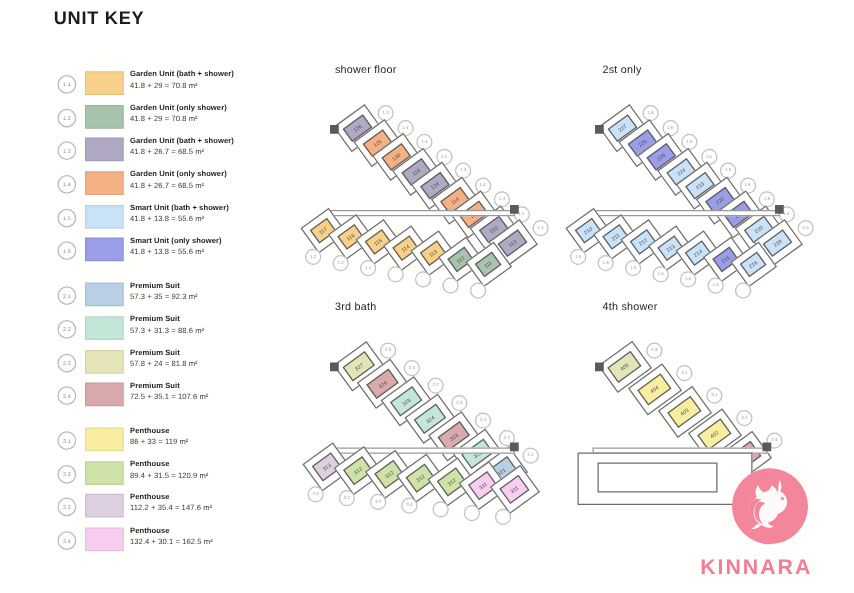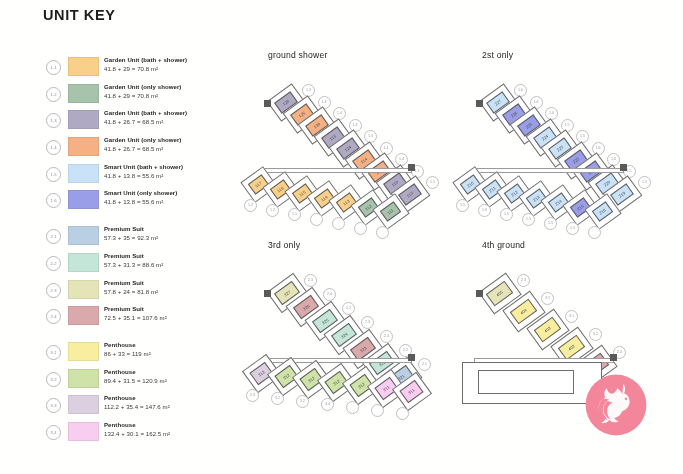--- a/index.html
+++ b/index.html
@@ -165,21 +165,21 @@
       </div>
       <div class="legend-row">
         <div class="lg-code">3.4</div>
         <div class="lg-swatch" style="background:#F8CDF0"></div>
         <div class="lg-name">Penthouse</div>
         <div class="lg-area">132.4 + 30.1 = 162.5 m²</div>
       </div>
     </div>
 
   <div class="floor" id="floor-ground" style="left:240px;top:50px;width:190px;height:180px;">
-    <div class="floor-title" style="left:28px;top:0px;">ground shower</div>
+    <div class="floor-title" style="left:28px;top:0px;">shower floor</div>
   <div class="shell" style="left: 31px; top: 40px; width: 31px; height: 25px; transform: rotate(-36deg);"></div>
       <div class="unit" style="left: 36px; top: 46px; width: 20px; height: 13px; background: rgb(175, 169, 196); transform: rotate(-36deg);">
         <span>126</span>
       </div>
       <div class="marker" style="left: 62px; top: 34px;">1.3</div>
       <div class="shell" style="left: 46.5px; top: 51.5px; width: 31px; height: 25px; transform: rotate(-36deg);"></div>
       <div class="unit" style="left: 51.5px; top: 57.5px; width: 20px; height: 13px; background: rgb(245, 177, 131); transform: rotate(-36deg);">
         <span>125</span>
       </div>
       <div class="marker" style="left: 77.5px; top: 45.5px;">1.4</div>
@@ -339,21 +339,21 @@
       </div>
       <div class="marker" style="left: 114px; top: 171.5px;">1.5</div>
       <div class="shell" style="left: 137px; top: 149px; width: 28px; height: 25px; transform: rotate(-36deg);"></div>
       <div class="unit" style="left: 142px; top: 155px; width: 17px; height: 13px; background: rgb(201, 226, 248); transform: rotate(-36deg);">
         <span>216</span>
       </div>
       <div class="marker" style="left: 136px; top: 176px;"></div>
     </div>
 
   <div class="floor" id="floor-third" style="left:240px;top:240px;width:200px;height:180px;">
-    <div class="floor-title" style="left:28px;top:0px;">3rd only</div>
+    <div class="floor-title" style="left:28px;top:0px;">3rd bath</div>
   <div class="shell" style="left: 31px; top: 40px; width: 33px; height: 26px; transform: rotate(-36deg);"></div>
       <div class="unit" style="left: 36px; top: 46px; width: 22px; height: 14px; background: rgb(229, 227, 184); transform: rotate(-36deg);">
         <span>327</span>
       </div>
       <div class="marker" style="left: 64px; top: 34px;">2.3</div>
       <div class="shell" style="left: 50px; top: 54px; width: 33px; height: 26px; transform: rotate(-36deg);"></div>
       <div class="unit" style="left: 55px; top: 60px; width: 22px; height: 14px; background: rgb(217, 169, 171); transform: rotate(-36deg);">
         <span>326</span>
       </div>
       <div class="marker" style="left: 83px; top: 48px;">2.4</div>
@@ -416,21 +416,21 @@
       </div>
       <div class="marker" style="left: 131px; top: 164px;"></div>
       <div class="shell" style="left: 157px; top: 138px; width: 30px; height: 27px; transform: rotate(-36deg);"></div>
       <div class="unit" style="left: 162px; top: 144px; width: 19px; height: 15px; background: rgb(248, 205, 240); transform: rotate(-36deg);">
         <span>311</span>
       </div>
       <div class="marker" style="left: 156px; top: 167px;"></div>
     </div>
 
   <div class="floor" id="floor-fourth" style="left:452px;top:240px;width:210px;height:180px;">
-    <div class="floor-title" style="left:30px;top:0px;">4th ground</div>
+    <div class="floor-title" style="left:30px;top:0px;">4th shower</div>
   <div class="shell" style="left: 31px; top: 40px; width: 34px; height: 27px; transform: rotate(-36deg);"></div>
       <div class="unit" style="left: 36px; top: 46px; width: 23px; height: 15px; background: rgb(229, 227, 184); transform: rotate(-36deg);">
         <span>405</span>
       </div>
       <div class="marker" style="left: 65px; top: 34px;">2.3</div>
       <div class="shell" style="left: 55px; top: 58px; width: 34px; height: 27px; transform: rotate(-36deg);"></div>
       <div class="unit" style="left: 60px; top: 64px; width: 23px; height: 15px; background: rgb(249, 237, 160); transform: rotate(-36deg);">
         <span>404</span>
       </div>
       <div class="marker" style="left: 89px; top: 52px;">3.1</div>
@@ -459,15 +459,16 @@
   <div class="logo">
     <div class="logo-mark">
       <svg viewBox="0 0 100 100" width="62" height="62" aria-hidden="true">
         <circle cx="50" cy="50" r="49" fill="#F4869B"></circle>
         <path d="M62 16c4 5 3 11 1 15 5 2 9 7 9 13 0 9-6 14-12 16-2 6-7 10-13 11 2 3 5 5 8 5-5 3-12 2-16-2-3 4-8 6-13 5 4-2 7-5 8-9-7-2-12-8-12-16 0-7 5-13 11-16-3-5-2-11 2-15 1 5 4 8 8 9 4-1 8-4 9-9 4 2 7 6 8 10 1-6 1-12 2-17z" fill="#fff" opacity="0.95"></path>
         <path d="M30 40c-6 4-9 11-8 18 1 8 7 14 15 16-6-5-9-12-8-19 1-6 5-11 10-14-3 0-6-1-9-1z" fill="#F4869B"></path>
         <path d="M36 44c-5 4-7 10-6 16 1 6 5 11 11 13-4-4-6-10-5-16 1-5 4-9 8-11-3-1-6-2-8-2z" fill="#F4869B"></path>
         <circle cx="66" cy="40" r="2" fill="#F4869B"></circle>
       </svg>
     </div>
+    <div class="logo-text">KINNARA</div>
   </div>
 
 </div>
 
 </body></html>

